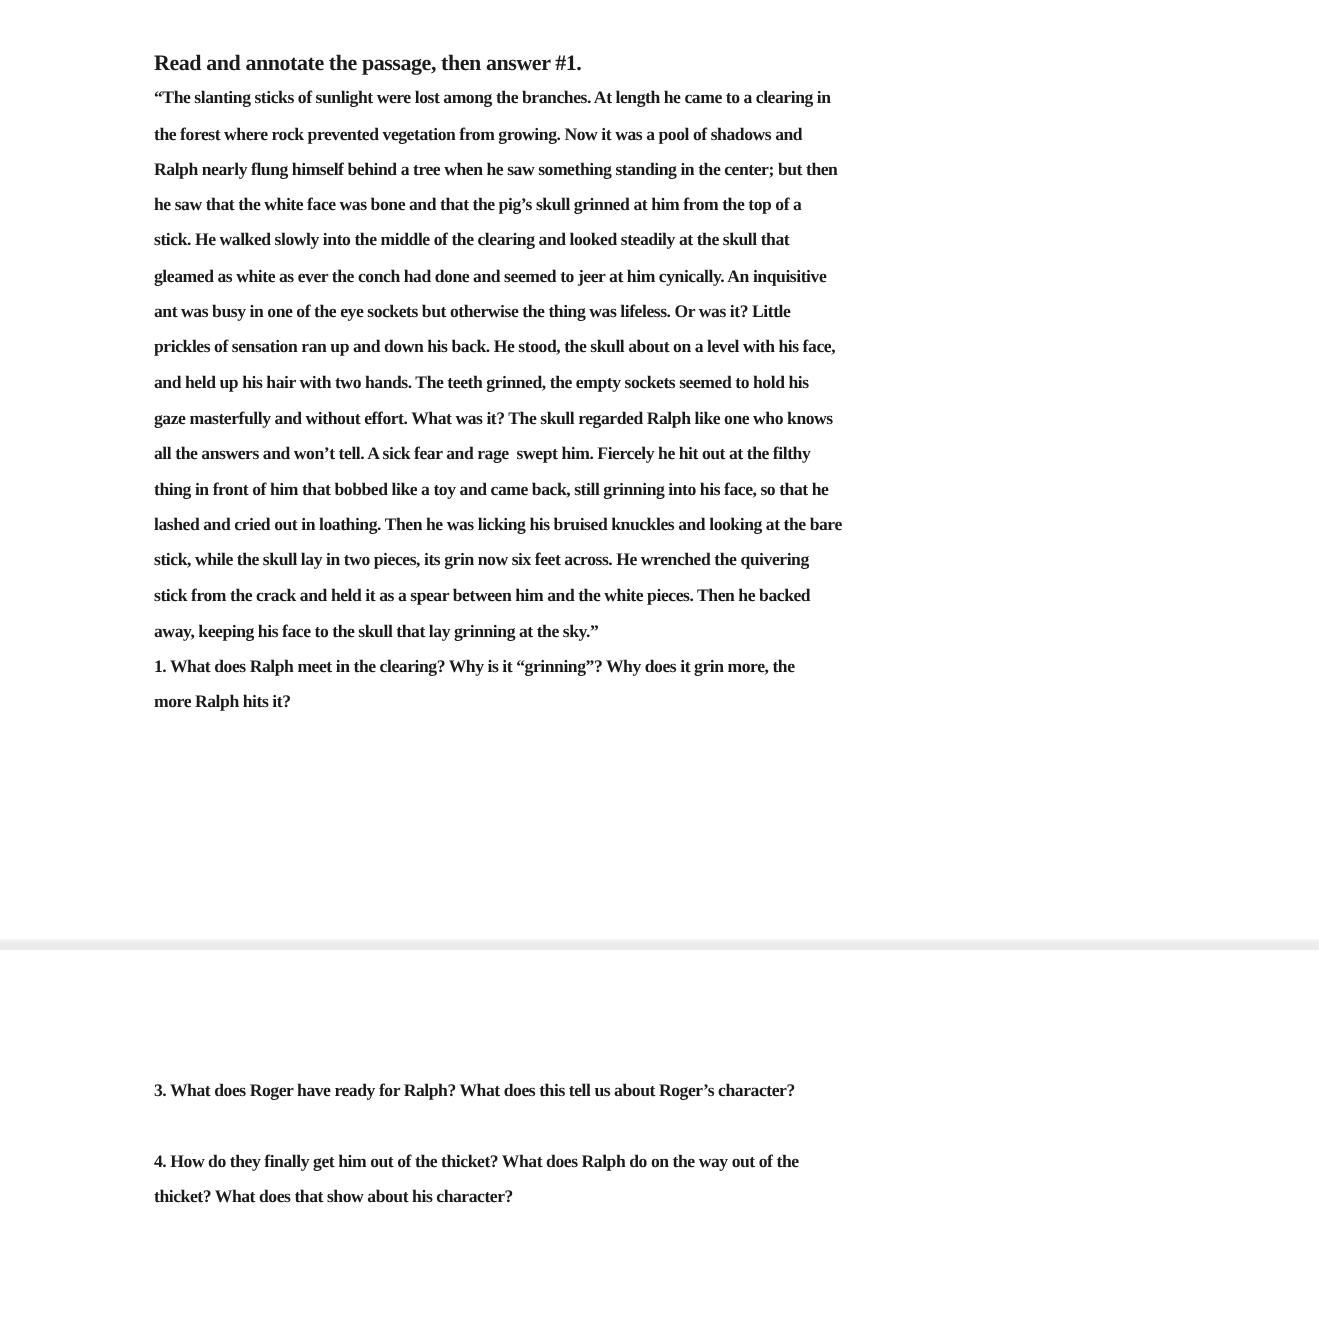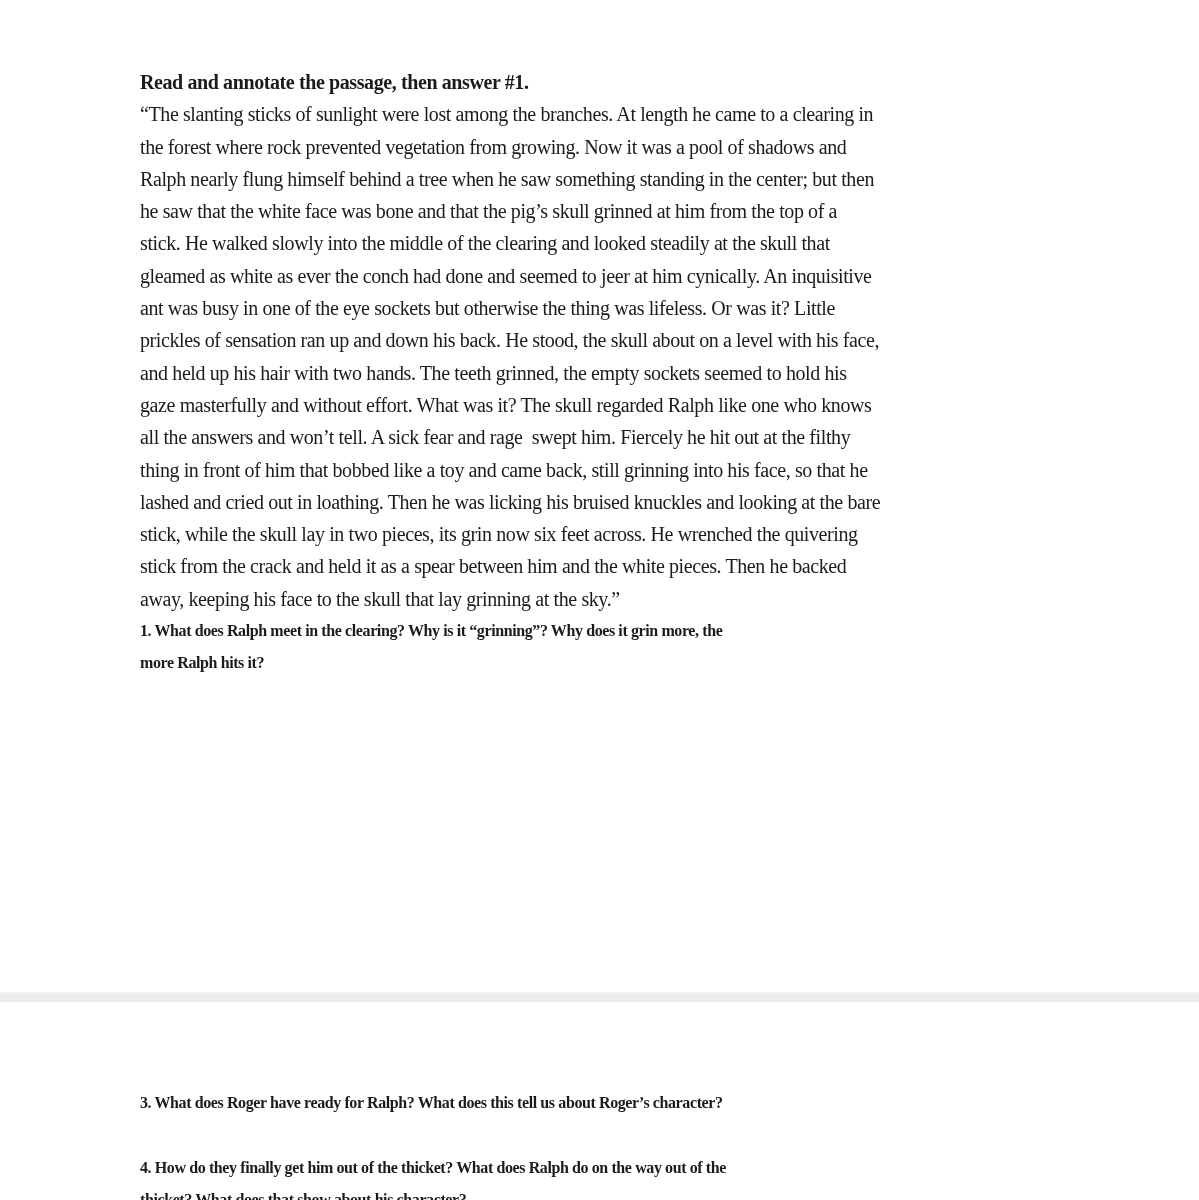--- a/index.html
+++ b/index.html
@@ -16,46 +16,45 @@
     -webkit-font-smoothing: antialiased;
   }
   .page {
     box-sizing: border-box;
     padding-left: 140px;
     padding-right: 40px;
     background: #ffffff;
     overflow: hidden;
   }
   .page-1 {
-    height: 968px;
+    height: 854px;
     padding-top: 42px;
-    margin-top: 24px;
   }
   .page-separator {
     height: 10px;
     width: 100%;
     background: linear-gradient(to bottom, #f5f5f5 0%, #ececec 35%, #ececec 100%);
   }
   .page-2 {
     height: 328px;
-    padding-top: 85px;
+    padding-top: 112px;
   }
   .instruction-heading {
     margin: 0;
     font-size: 20px;
     line-height: 32.3px;
     font-weight: bold;
     letter-spacing: -0.4px;
     white-space: pre-wrap;
   }
   .passage-text {
     margin: 0;
-    font-size: 20px;
+    font-size: 16px;
     line-height: 32.3px;
-    font-weight: normal;
+    font-weight: bold;
     letter-spacing: -0.4px;
     white-space: pre-wrap;
   }
   .question {
     margin: 0;
     font-size: 16px;
     line-height: 32.3px;
     font-weight: bold;
     letter-spacing: -0.4px;
     white-space: pre-wrap;

